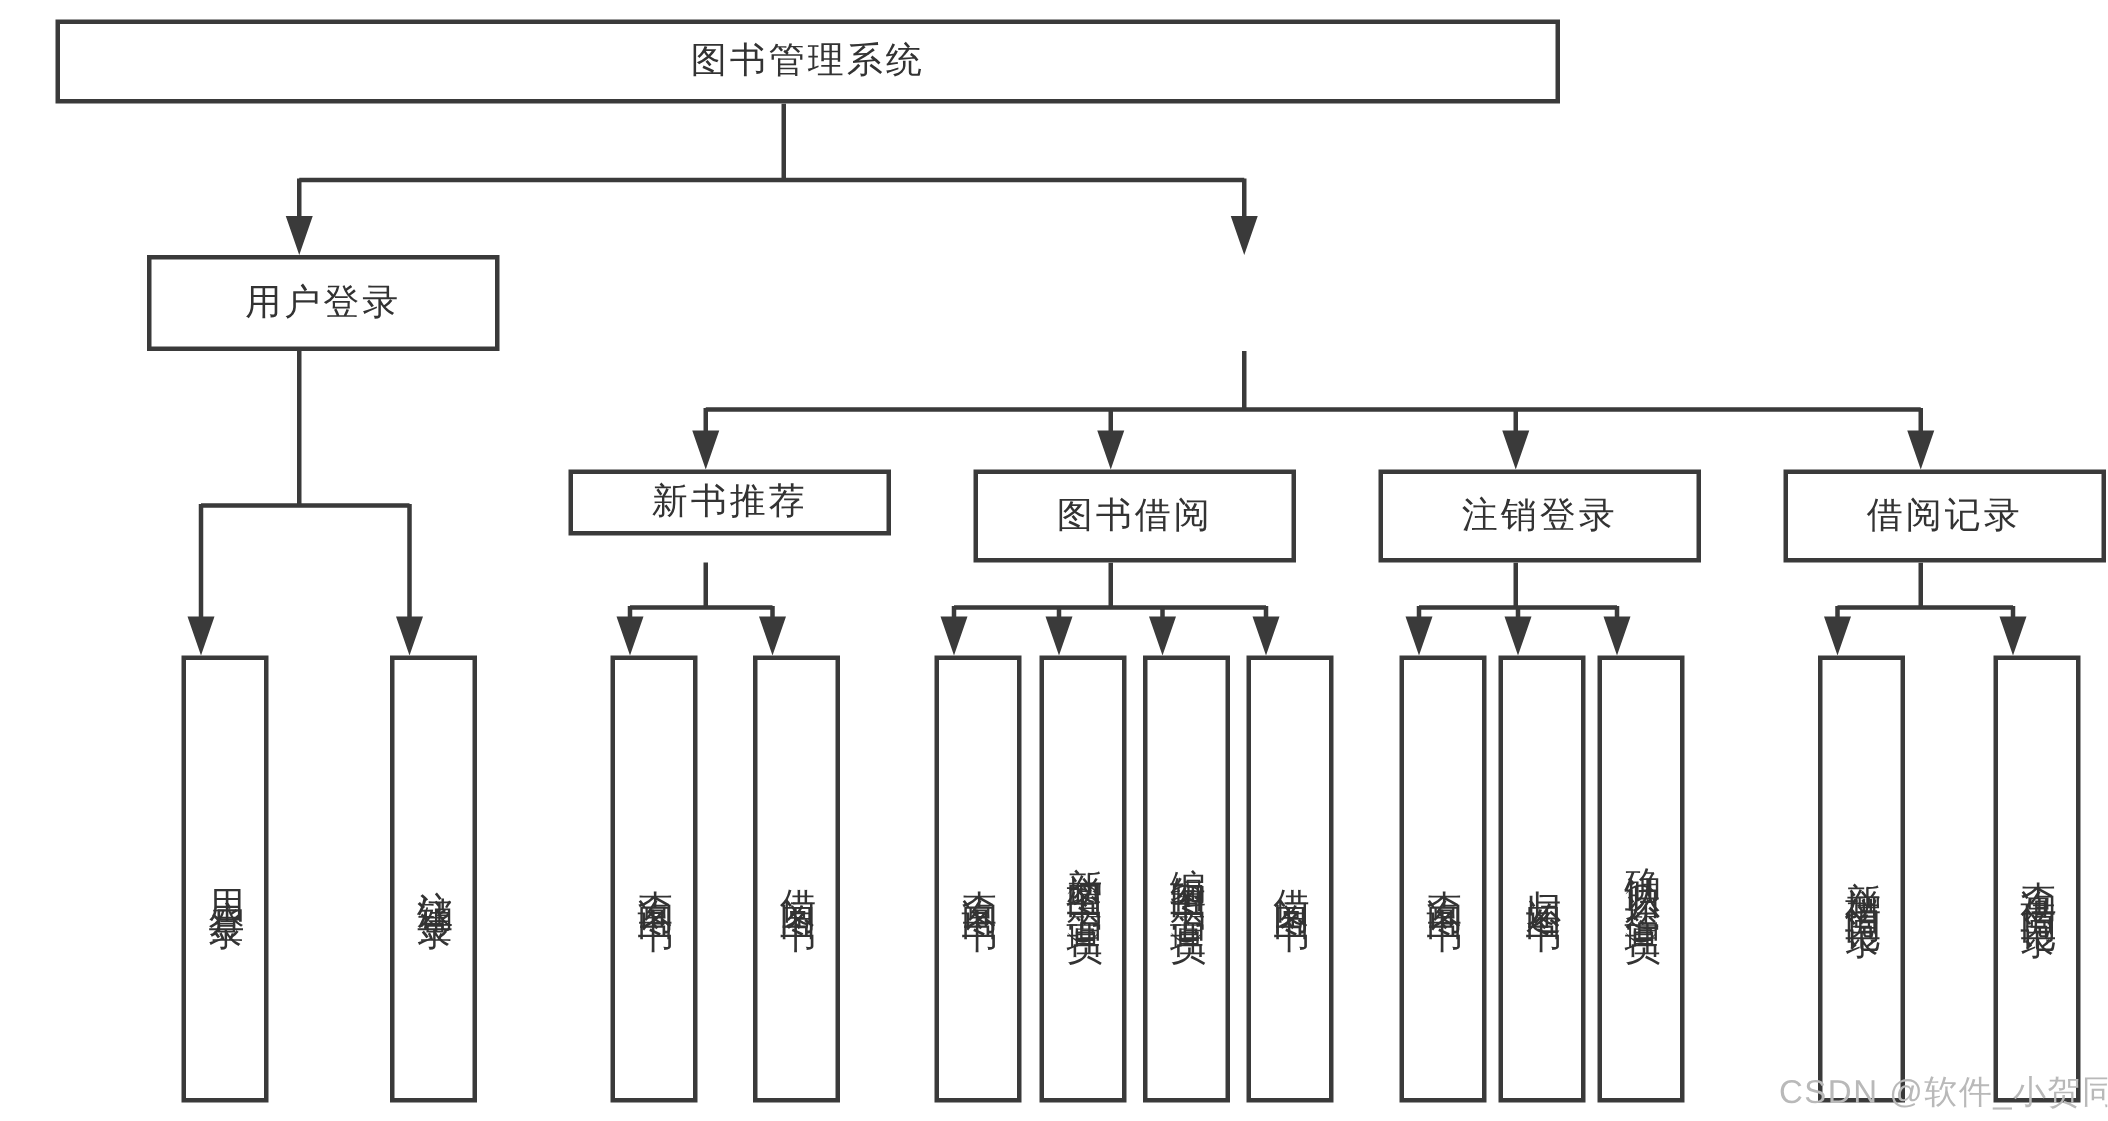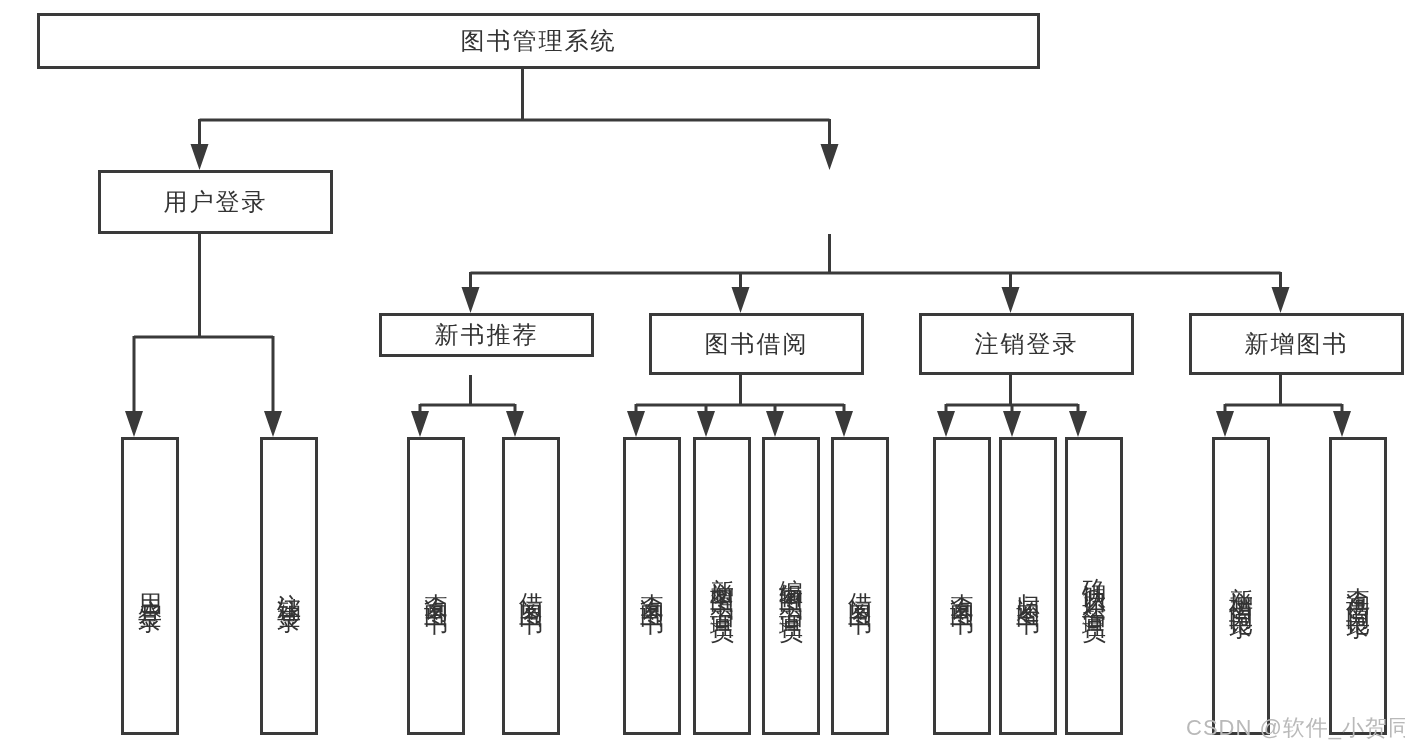--- a/index.html
+++ b/index.html
@@ -57,21 +57,21 @@
       M1216 411h18L1225 437z M1333 411h18L1342 437z"></path>
   </svg>
 
   <div class="node" style="left:21px;top:13px;width:1003px;height:56px">图书管理系统</div>
 
   <div class="node" style="left:82px;top:170px;width:235px;height:64px">用户登录</div>
 
   <div class="node" style="left:363px;top:313px;width:215px;height:44px">新书推荐</div>
   <div class="node" style="left:633px;top:313px;width:215px;height:62px">图书借阅</div>
   <div class="node" style="left:903px;top:313px;width:215px;height:62px">注销登录</div>
-  <div class="node" style="left:1173px;top:313px;width:215px;height:62px">新增图书</div>
+  <div class="node" style="left:1173px;top:313px;width:215px;height:62px">借阅记录</div>
 
   <div class="node v" style="left:105px;top:437px;width:58px;height:298px">用户登录</div>
   <div class="node v" style="left:244px;top:437px;width:58px;height:298px">注销登录</div>
 
   <div class="node v" style="left:391px;top:437px;width:58px;height:298px">查询图书</div>
   <div class="node v" style="left:486px;top:437px;width:58px;height:298px">借阅图书</div>
 
   <div class="node v" style="left:607px;top:437px;width:58px;height:298px">查询图书</div>
   <div class="node v" style="left:677px;top:437px;width:58px;height:298px">新增图书（管理员）</div>
   <div class="node v" style="left:746px;top:437px;width:58px;height:298px">编辑图书（管理员）</div>

